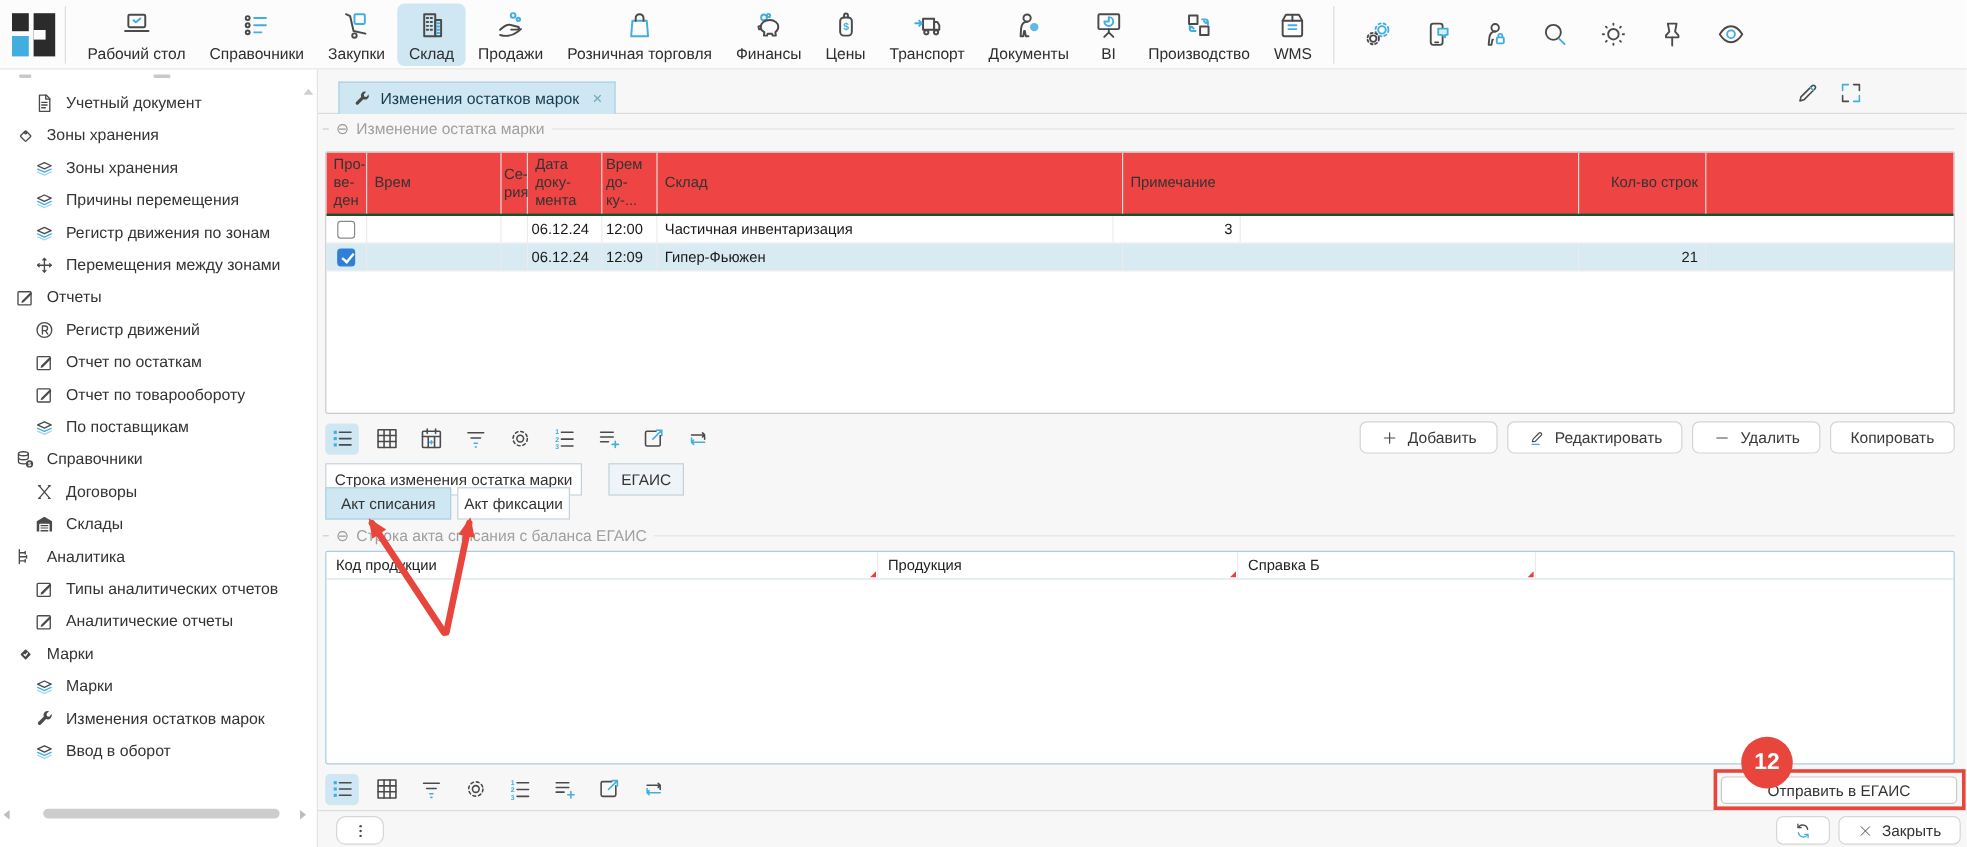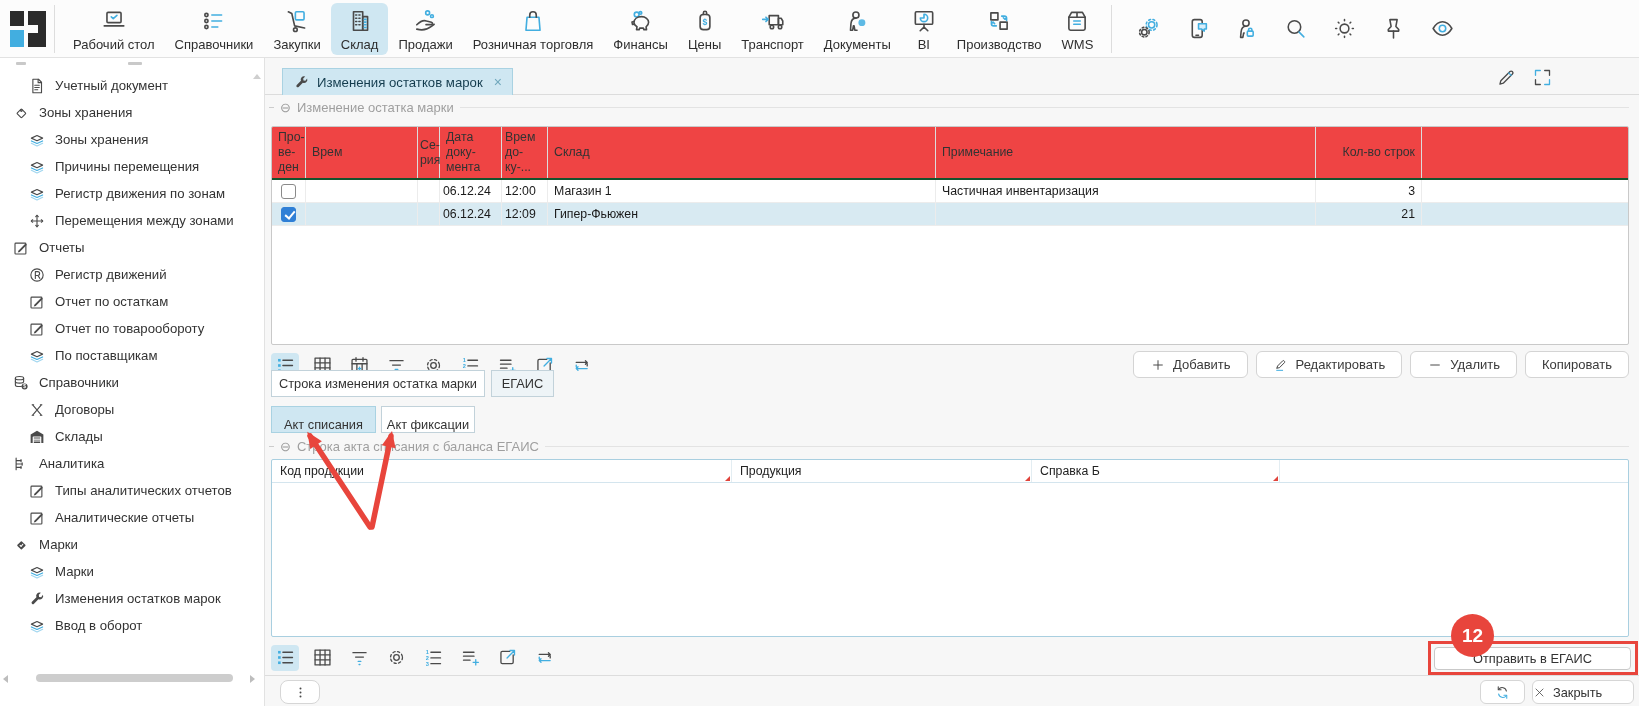--- a/index.html
+++ b/index.html
@@ -96,26 +96,26 @@
   .toolbar2{position:absolute;left:6px;top:586px}
   .tbtn{width:28px;height:26px;display:flex;align-items:center;justify-content:center;border-radius:4px}
   .tbtn .ic{width:21px;height:21px}
   .tbtn.active{background:#cfe7f2}
 
   .actions1{position:absolute;right:10px;top:293px;display:flex;gap:8px}
   .btn{display:flex;align-items:center;justify-content:center;gap:7px;height:27px;padding:0 16px;background:#fff;border:1px solid #d4d4d4;border-radius:6px;font-size:13px;color:#3a3a3a;cursor:default;white-space:nowrap}
   .btn .ic{width:16px;height:16px}
 
   
-  .tabs2{position:absolute;left:6px;top:312px;display:flex;gap:6px;height:27px}
+  .tabs2{position:absolute;left:6px;top:328px;display:flex;gap:22px;height:27px}
   .dtab{display:flex;align-items:center;justify-content:center;height:27px;background:#fff;border:1px solid #c2d2da;font-size:12.8px;color:#333;white-space:nowrap}
   .dtab.t0{width:214px}
   .dtab.t1{width:63px;background:#eef4f7}
   .subtabs{position:absolute;left:6px;top:348px;display:flex;gap:5px;height:27px}
-  .stab{display:flex;align-items:flex-end;justify-content:center;height:27px;background:#fff;border:1px solid #c2d2da;font-size:12.8px;color:#333;white-space:nowrap}
+  .stab{display:flex;align-items:center;justify-content:center;height:27px;background:#fff;border:1px solid #c2d2da;font-size:12.8px;color:#333;white-space:nowrap}
   .stab.s0{width:105px}
   .stab.s1{width:94px}
   .stab.active{background:#cfe7f2;border-color:#a9d2e2}
 
   
   .grid2{position:absolute;left:6px;top:401px;width:1358px;height:178px;background:#fff;border:1px solid #a9cfe0;border-radius:2px;overflow:hidden}
   .g2-head{display:flex;height:23px;border-bottom:1px solid #d4e5ee}
   .g2-hcell{position:relative;display:flex;align-items:center;padding:0 8px;font-size:12.3px;color:#222;border-right:1px solid #e3edf2;flex:none}
   .g2-head .i0{width:460px}.g2-head .i1{width:300px}.g2-head .i2{width:248px}
   .g2-head .i3{width:348px;justify-content:flex-end;border-right:none}
@@ -125,21 +125,21 @@
   .send-annot{position:absolute;left:1163px;top:583px;width:210px;height:34px;border:3px solid #e8453c;z-index:30;pointer-events:none}
   .send-btn{position:absolute;left:1169px;top:589px;width:197px;height:23px;background:#fff;border:1px solid #c9c9c9;border-radius:4px;display:flex;align-items:center;justify-content:center;font-size:12.8px;color:#333;z-index:31}
   .badge{position:absolute;left:1186px;top:556px;width:43px;height:43px;border-radius:50%;background:#e8453c;color:#fff;display:flex;align-items:center;justify-content:center;font-size:19px;font-weight:bold;z-index:35}
 
   
   .footer{position:absolute;left:0;top:617px;width:100%;height:31px;border-top:1px solid #ddd;background:#f7f7f7}
   .more-btn{position:absolute;left:15px;top:4px;width:40px;height:24px;background:#fff;border:1px solid #d6d6d6;border-radius:8px;display:flex;align-items:center;justify-content:center}
   .more-btn .ic{width:15px;height:15px}
   .refresh-btn{position:absolute;left:1215px;top:4px;width:45px;height:24px;background:#fff;border:1px solid #d6d6d6;border-radius:6px;display:flex;align-items:center;justify-content:center}
   .refresh-btn .ic{width:17px;height:17px}
-  .close-btn{position:absolute;left:1267px;top:4px;width:102px;height:24px;background:#fff;border:1px solid #d6d6d6;border-radius:6px;display:flex;align-items:center;justify-content:flex-start;gap:7px;font-size:12.8px;color:#333}
+  .close-btn{position:absolute;left:1267px;top:4px;width:102px;height:24px;background:#fff;border:1px solid #d6d6d6;border-radius:6px;display:flex;align-items:center;justify-content:center;gap:7px;font-size:12.8px;color:#333}
   .close-btn .ic{width:13px;height:13px}
 
   .arrows{position:absolute;inset:0;z-index:45;pointer-events:none}
 </style>
 </head>
 <body>
 
 <div class="stage">
 
   <header class="topbar">
@@ -667,21 +667,20 @@
       <div class="g1-body">
 
           <div class="g1-row i0 t0 s0">
             <div class="gc c0">
               <span class="cb" data-checked="false"></span>
             </div>
             <div class="gc c1"></div>
             <div class="gc c2"></div>
             <div class="gc c3">06.12.24</div>
             <div class="gc c4">12:00</div>
-            <div class="gc c5">Магазин 1</div>
             <div class="gc c6">Частичная инвентаризация</div>
             <div class="gc c7">3</div>
             <div class="gc cf"></div>
           </div>
 
           <div class="g1-row selected i1 t1 s1">
             <div class="gc c0">
               <span class="cb" data-checked="true"></span>
             </div>
             <div class="gc c1"></div>

